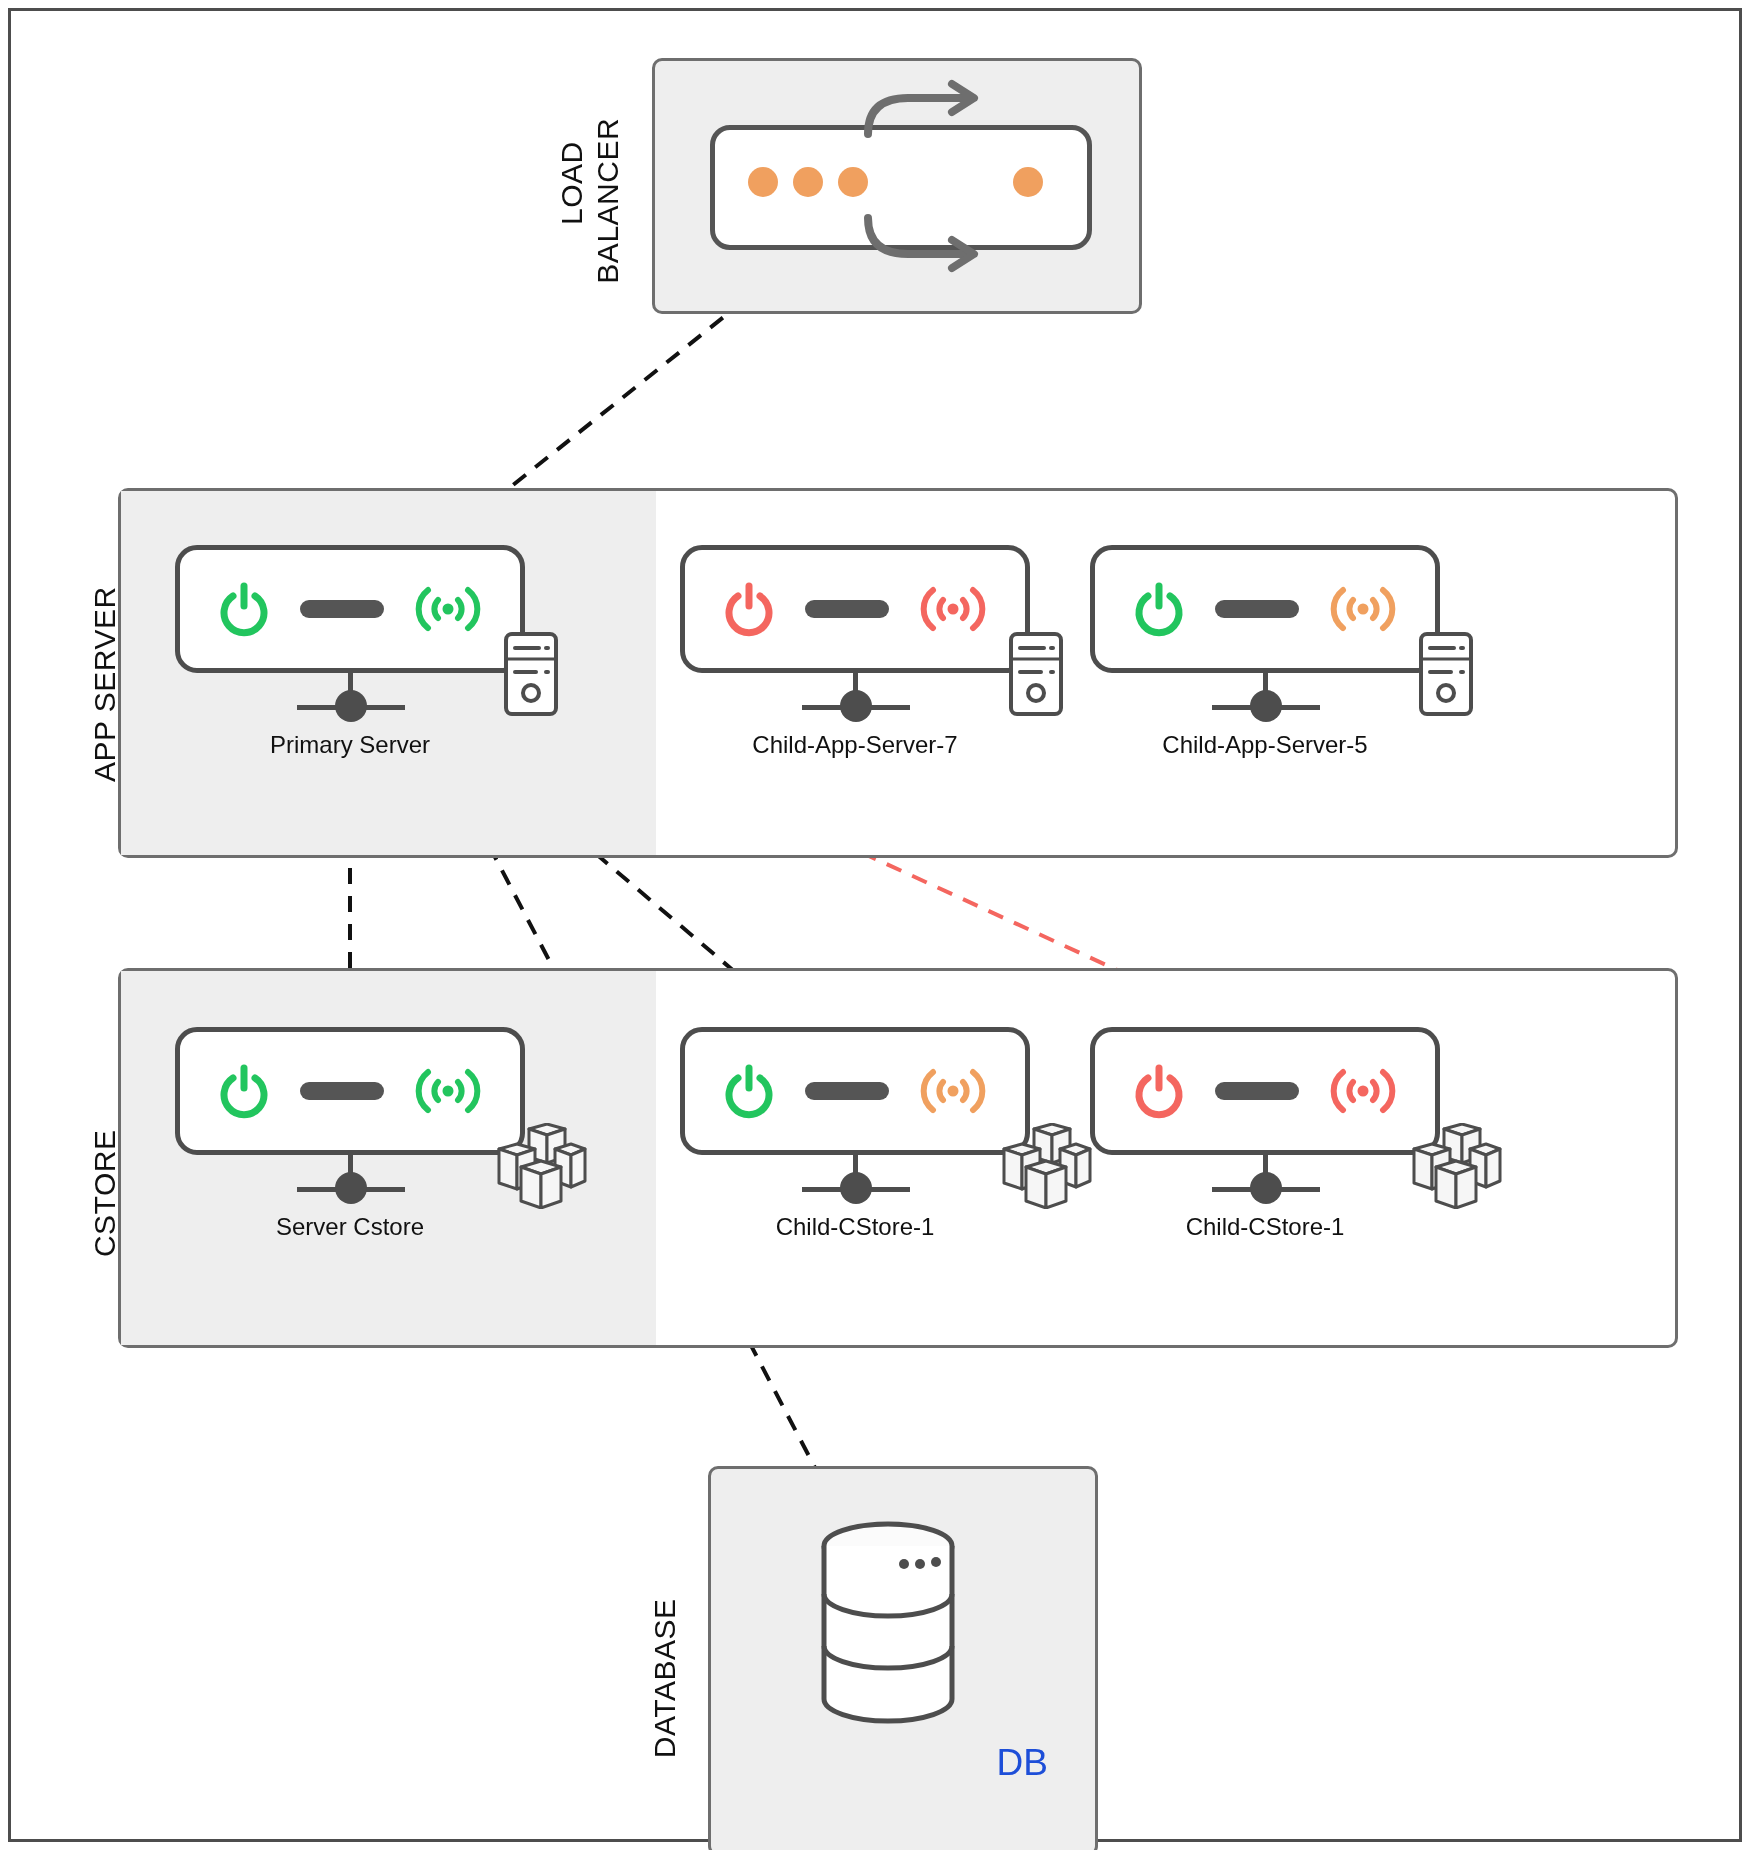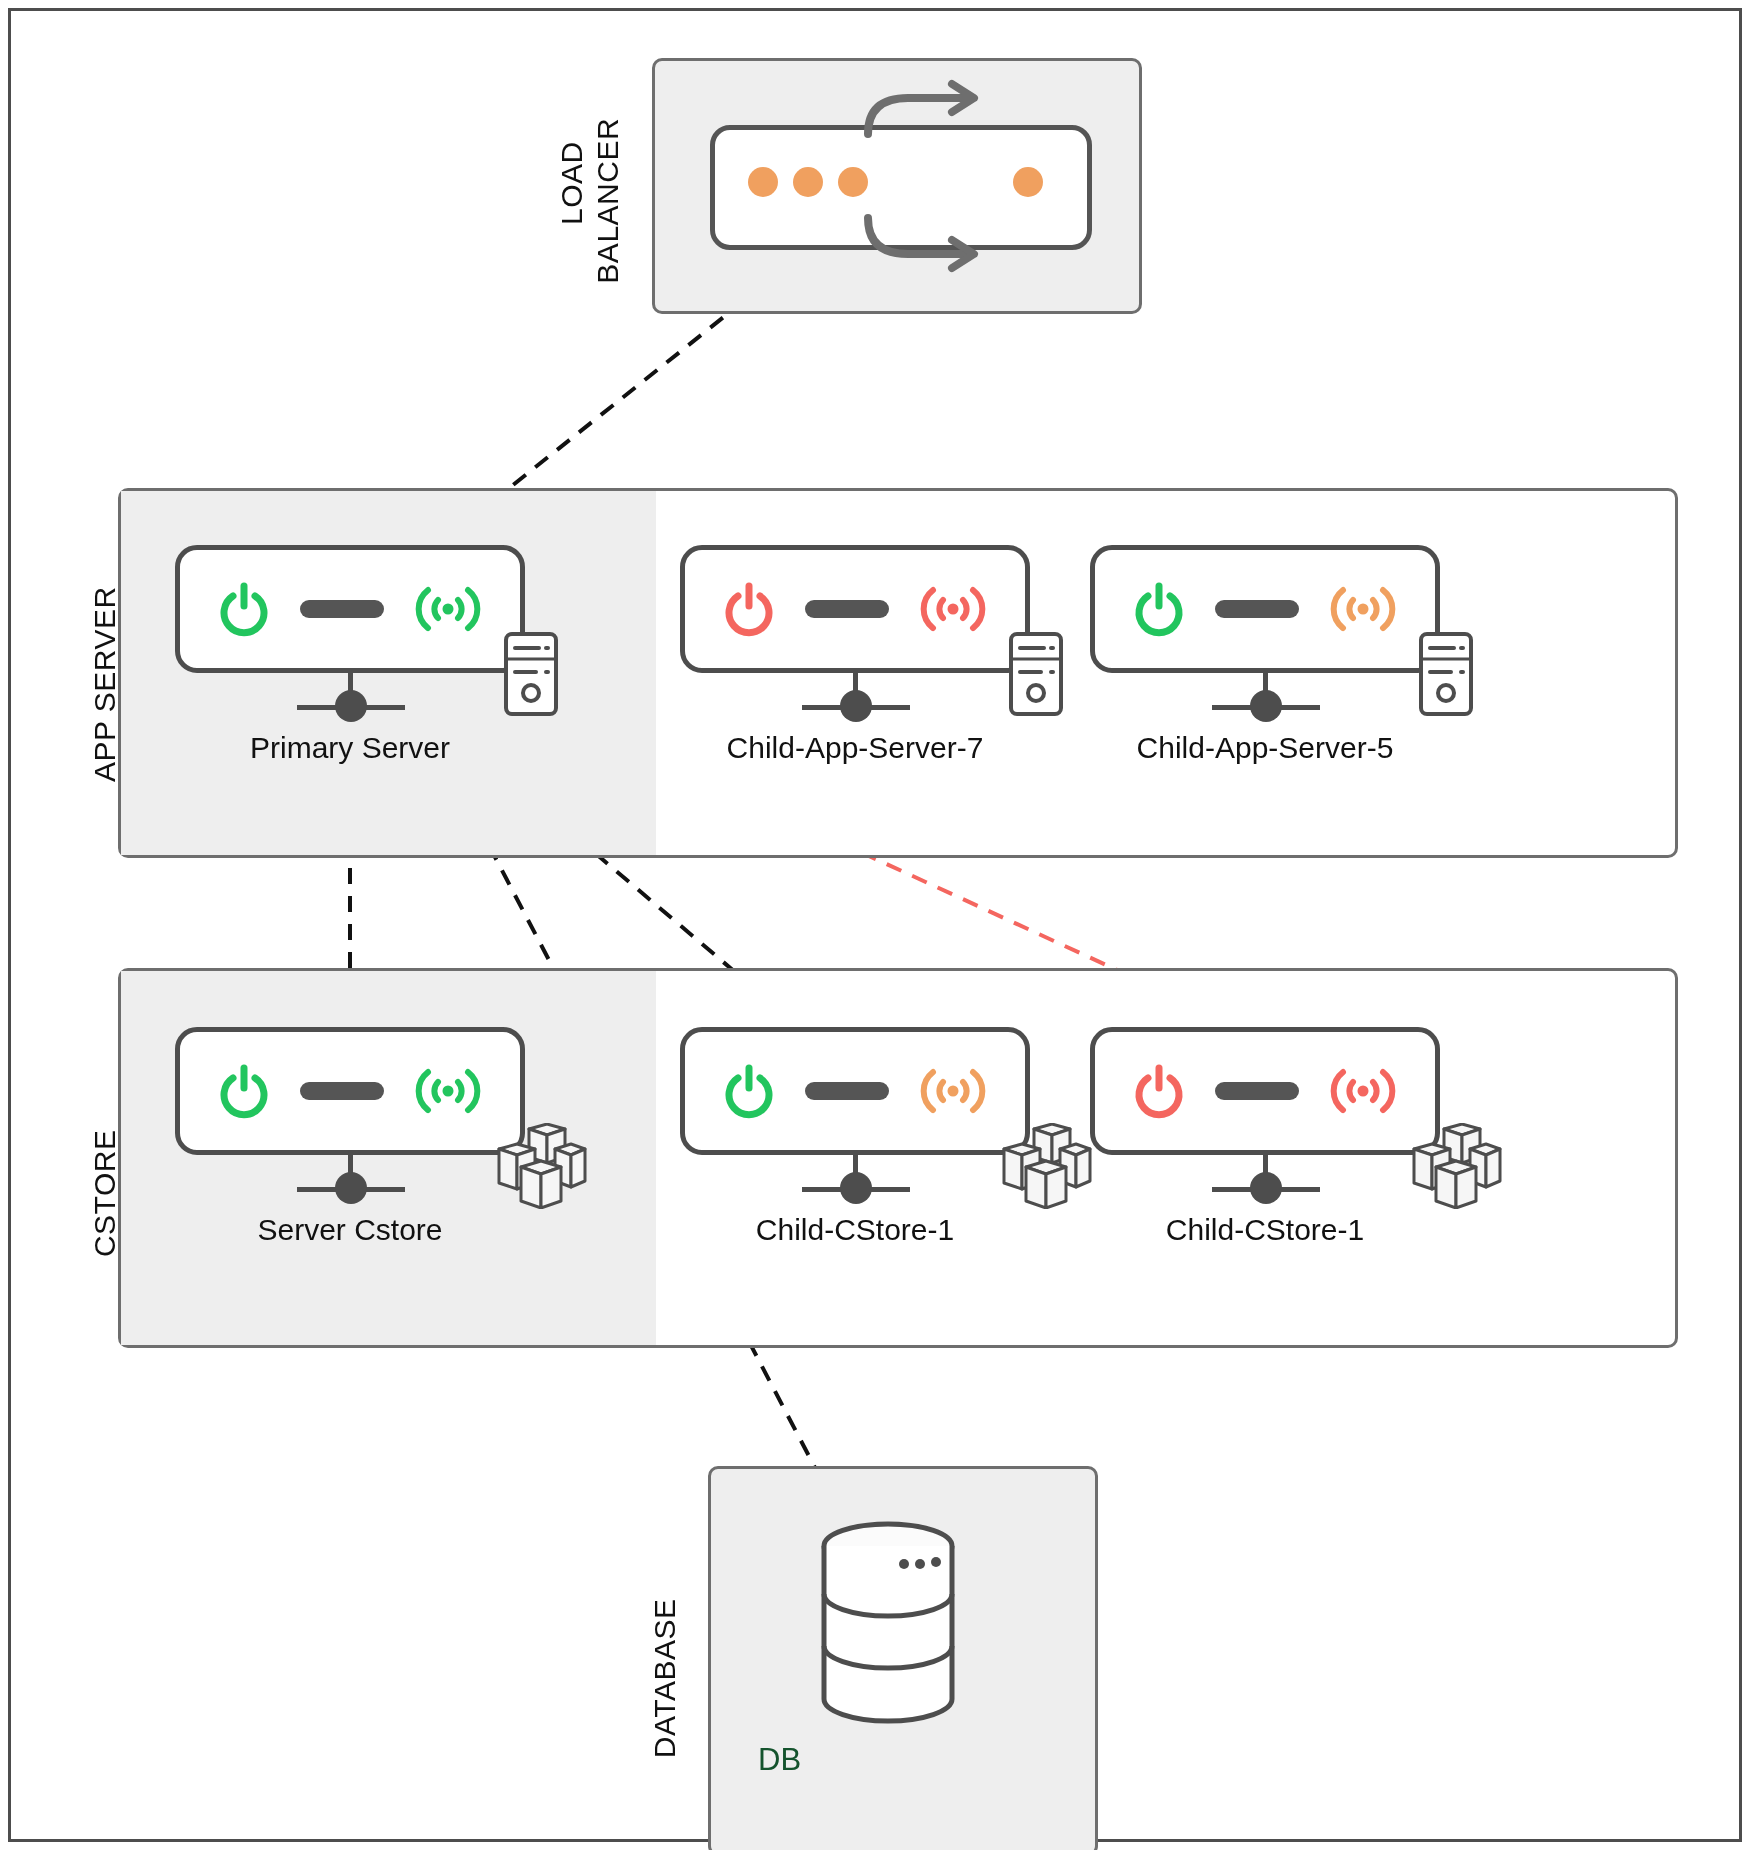--- a/index.html
+++ b/index.html
@@ -17,35 +17,35 @@
   .node{position:absolute;}
   .node-box{position:absolute;left:0;top:0;width:350px;height:128px;border:5px solid #4d4d4d;border-radius:22px;background:#ffffff;box-sizing:border-box;
             display:flex;align-items:center;justify-content:space-around;padding:0 22px;}
   .pwr{width:54px;height:58px;flex:0 0 auto;}
   .dashbar{width:84px;height:18px;border-radius:9px;background:#555555;flex:0 0 auto;}
   .wifi{width:70px;height:58px;flex:0 0 auto;}
 
   .stem{position:absolute;left:173px;top:128px;width:5px;height:38px;background:#4d4d4d;}
   .hconn{position:absolute;left:122px;top:160px;width:108px;height:5px;background:#4d4d4d;}
   .hdot{position:absolute;left:160px;top:145px;width:32px;height:32px;border-radius:50%;background:#4d4d4d;}
-  .nlabel{position:absolute;left:-60px;top:186px;width:470px;text-align:center;font-size:30px;color:#111;}
+  .nlabel{position:absolute;left:-60px;top:186px;width:470px;text-align:center;font-size:24px;color:#111;}
 
   .tower{position:absolute;left:328px;top:86px;width:56px;height:86px;}
   .cubes{position:absolute;left:320px;top:96px;width:92px;height:86px;}
 
   
   #lb-zone{left:652px;top:58px;width:490px;height:256px;background:#eeeeee;border-color:#6e6e6e;}
   #lb-router{position:absolute;left:710px;top:125px;width:372px;height:115px;border:5px solid #555555;border-radius:20px;background:#ffffff;}
   .lbdot{position:absolute;width:30px;height:30px;border-radius:50%;background:#F0A05F;top:167px;}
   #lb-url{position:absolute;left:600px;top:333px;width:600px;text-align:center;font-size:31px;color:#4a90e2;}
 
   
   #db-zone{left:708px;top:1466px;width:390px;height:390px;background:#eeeeee;}
   #db-cyl{position:absolute;left:818px;top:1520px;width:140px;height:205px;}
-  #db-label{position:absolute;left:758px;top:1742px;width:290px;text-align:left;font-size:31px;color:#14532d;}
+  #db-label{position:absolute;left:758px;top:1742px;width:290px;text-align:right;font-size:37px;color:#1d4ed8;}
 
   svg.edges{position:absolute;left:0;top:0;width:1750px;height:1850px;pointer-events:none;}
 </style>
 </head>
 <body>
 
 <div id="stage">
   <div id="outer-border"></div>
 
   <svg class="edges" viewBox="0 0 1750 1850">

